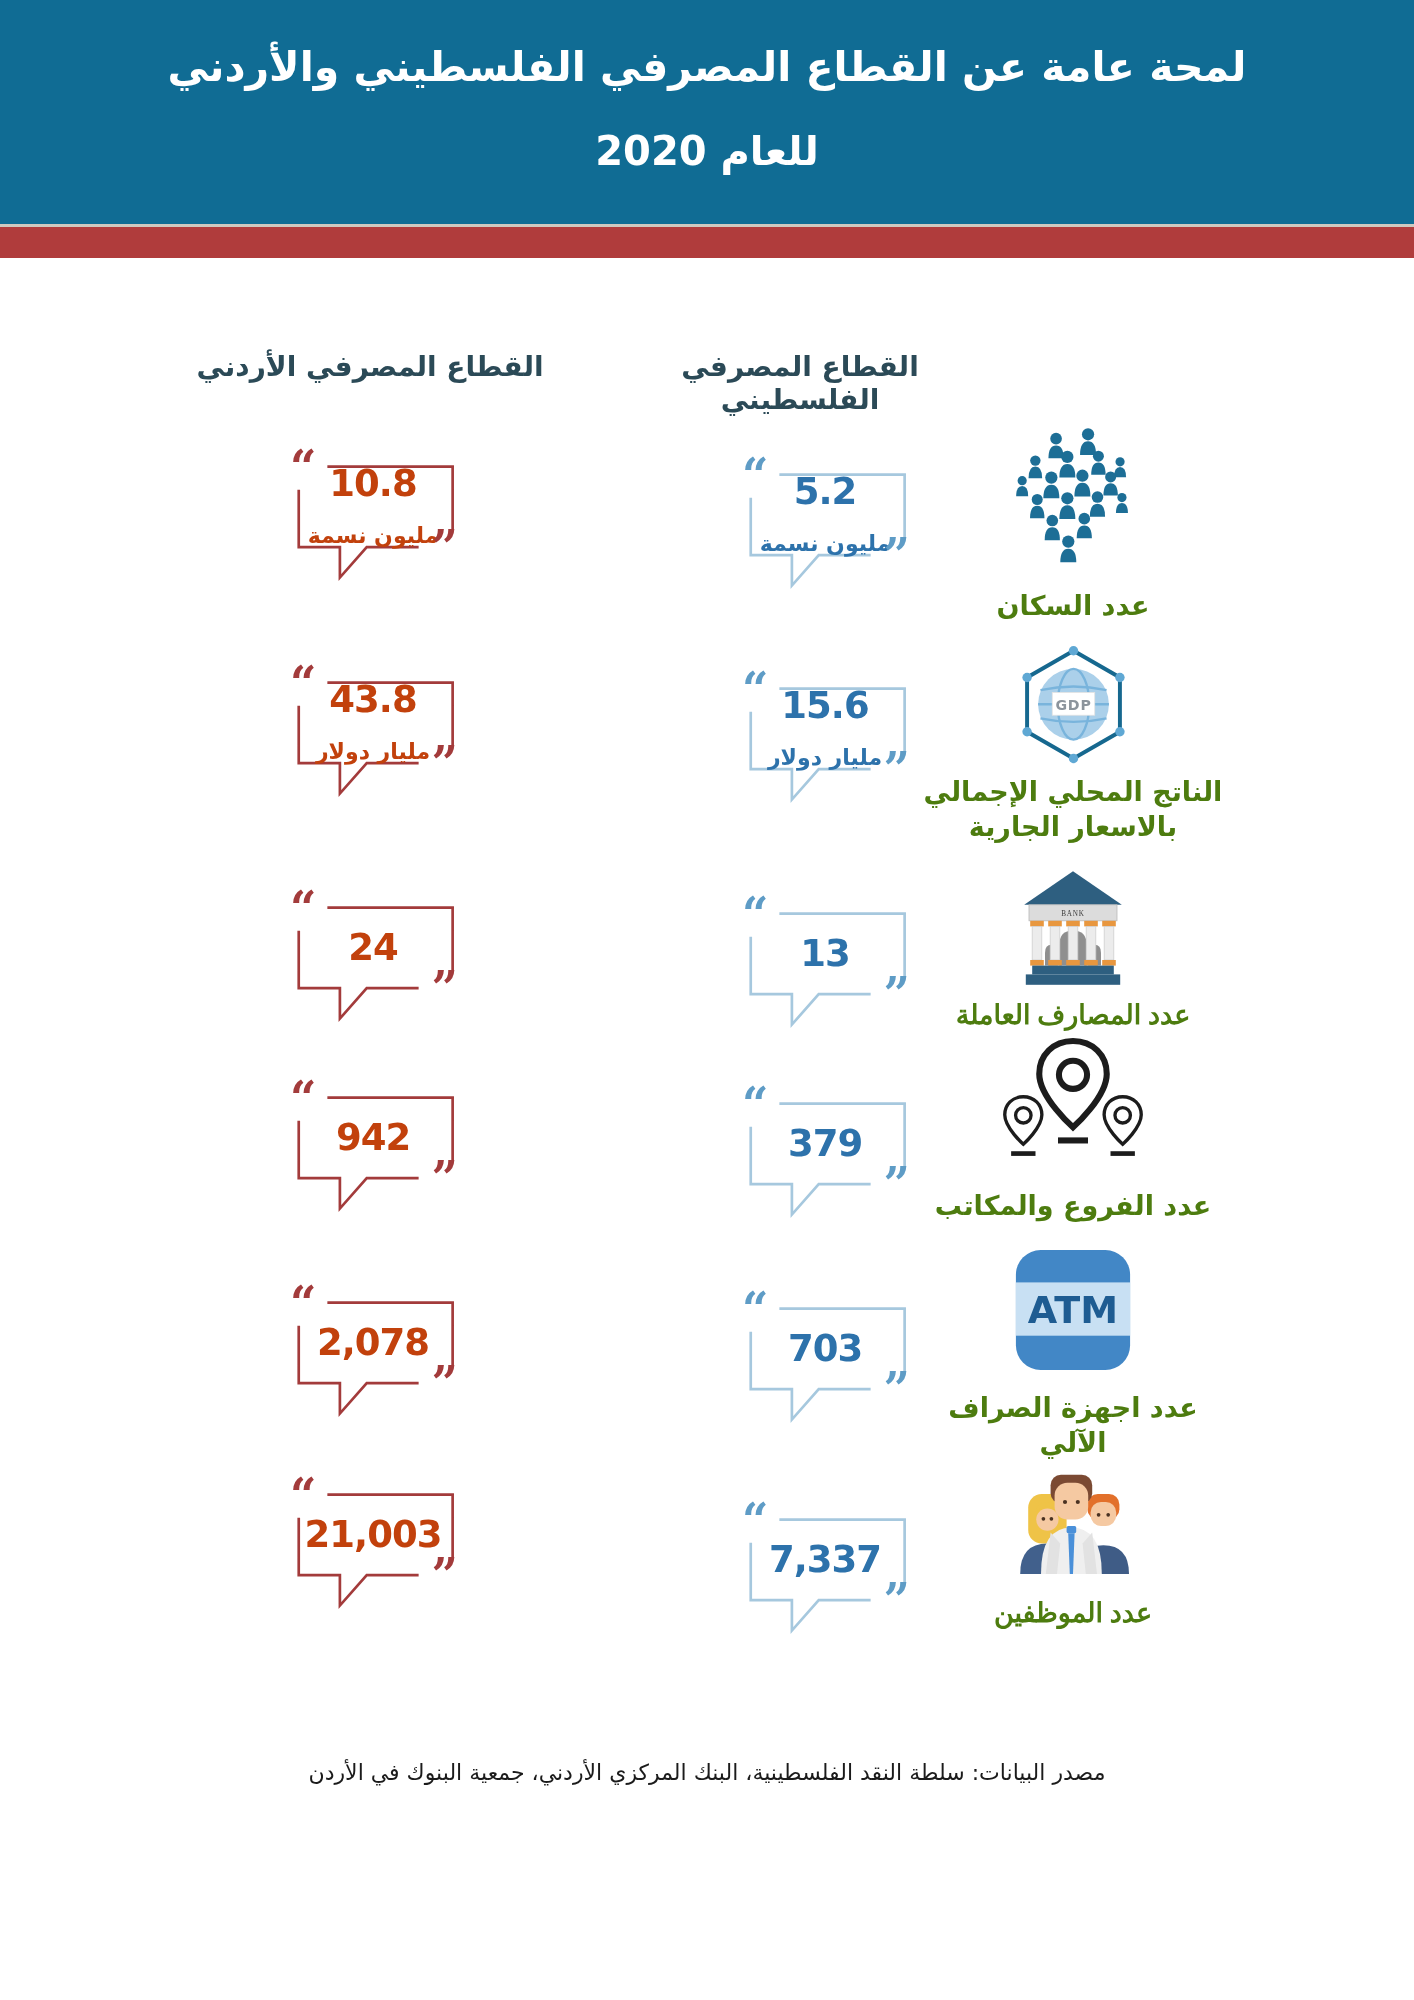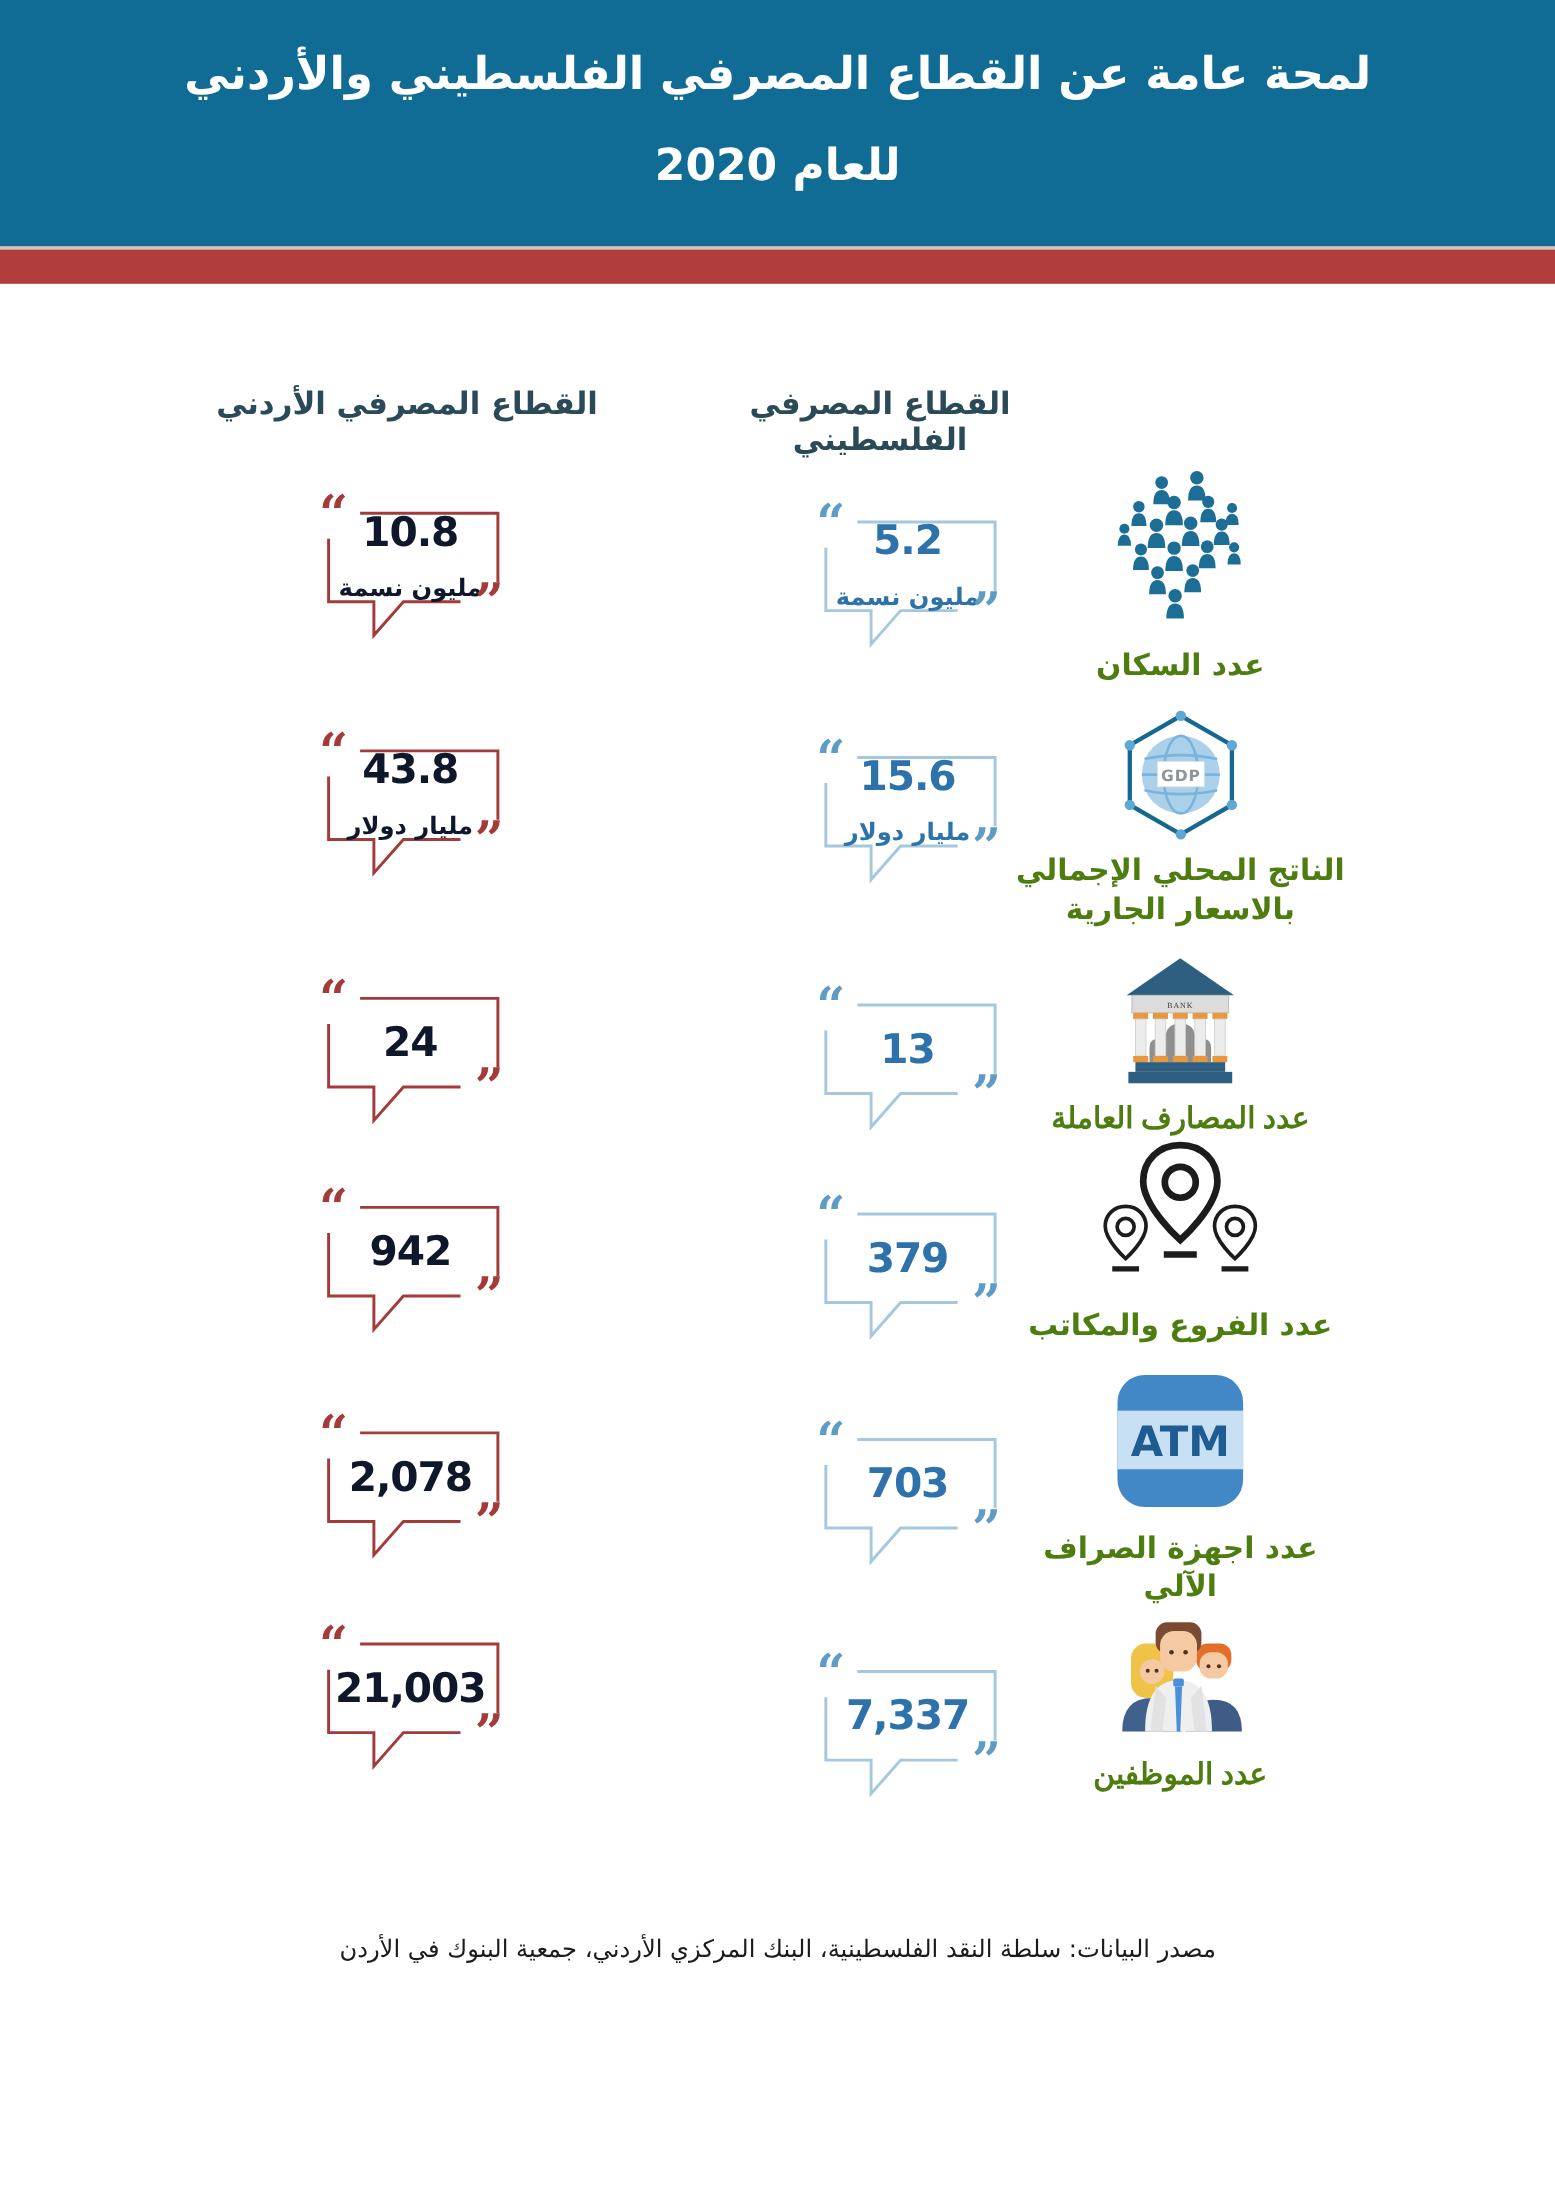--- a/index.html
+++ b/index.html
@@ -26,21 +26,21 @@
   .bubble.jordan .frame path{stroke:#A33B3B;}
   .bubble.palestine .frame path{stroke:#A6C8DE;}
   .bubble::before{content:"\201C";font-family:"DejaVu Serif", serif;font-weight:bold;font-size:46px;line-height:1;position:absolute;top:-8px;left:2px;}
   .bubble::after{content:"\201D";font-family:"DejaVu Serif", serif;font-weight:bold;font-size:46px;line-height:1;position:absolute;top:72px;right:0px;}
   .bubble.jordan::before,.bubble.jordan::after{color:#A33B3B;}
   .bubble.palestine::before,.bubble.palestine::after{color:#5E9CC6;}
   .bubble-text{
     position:absolute;top:13px;left:14px;right:14px;height:84px;
     display:flex;flex-direction:column;align-items:center;justify-content:center;direction:rtl;
   }
-  .bubble.jordan .bubble-text{color:#0f172a;}
+  .bubble.jordan .bubble-text{color:#c2410c;}
   .bubble.palestine .bubble-text{color:#2D72AB;text-align:right;}
   .num{font-size:37px;font-weight:bold;line-height:1.05;letter-spacing:-1px;direction:ltr;}
   .unit{font-size:22px;font-weight:bold;line-height:1.2;margin-top:19px;}
   .unit:empty{display:none;}
   
   .icon-cell{position:absolute;left:923px;width:300px;text-align:center;}
   .icon-label{font-size:27px;font-weight:bold;color:#4d7c0f;line-height:1.3;white-space:pre-line;margin-top:6px;}
   .icon-cell svg{display:inline-block;}
   
   .footer{position:absolute;top:1760px;left:0;width:1414px;text-align:center;font-size:22px;color:#1b1b1b;}

